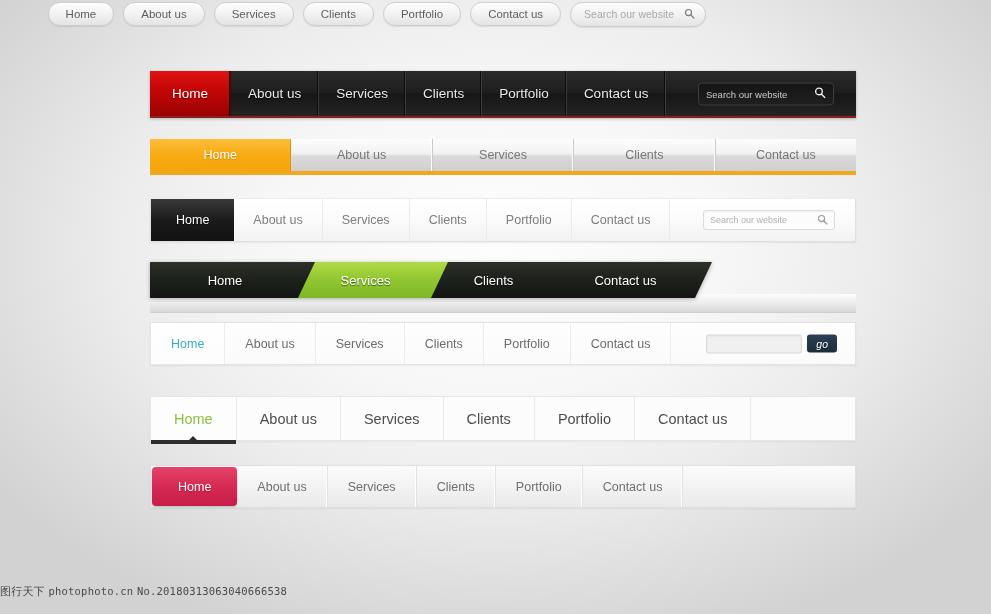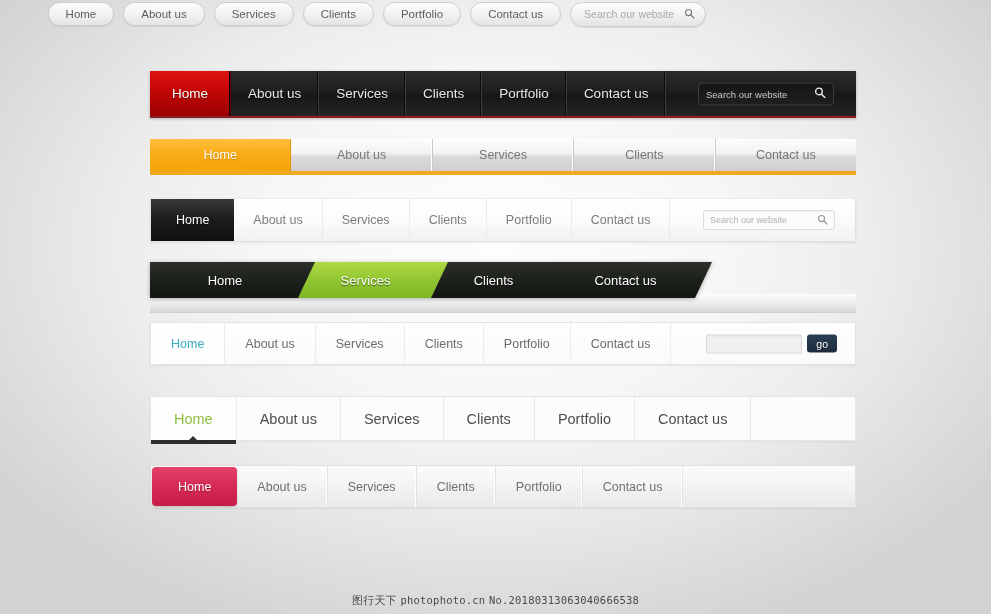--- a/index.html
+++ b/index.html
@@ -211,20 +211,21 @@
     box-shadow: inset 0 -2px 0 #ffffff;
   }
   #bar5 .srchwrap {
     position: absolute;
     right: 18px;
     top: 50%;
     transform: translateY(-50%);
     display: flex;
     align-items: flex-start;
     gap: 5px;
+    font-style: italic;
   }
   #bar5 .field {
     width: 94px; height: 17px;
     background: #f0f0f0;
     border: 1px solid #d8d8d8;
     border-radius: 2px;
     box-shadow: inset 0 1px 2px rgba(0,0,0,.06);
   }
   #bar5 .go {
     background: linear-gradient(180deg, #2c3f55 0%, #1d2c3d 100%);
@@ -325,23 +326,23 @@
     gap: 10px;
     padding: 5px 10px 5px 13px;
     color: #a8a8a8;
     font-size: 10.5px;
   }
   .pill.search .mag { color: #7c7c7c; }
 
   
   #watermark {
     position: absolute;
-    left: 0; bottom: 6px;
+    left: 0; bottom: 15px;
     width: 100%;
-    text-align: center;
+    text-align: left;
     font-size: 11px;
     color: #4a4a4a;
     letter-spacing: .2px;
     font-family: "DejaVu Sans", sans-serif;
     margin-top: 24px;
   }
   #watermark .code { font-family: "DejaVu Sans Mono", monospace; font-size: 10.5px; }
 </style>
 </head>
 <body>

